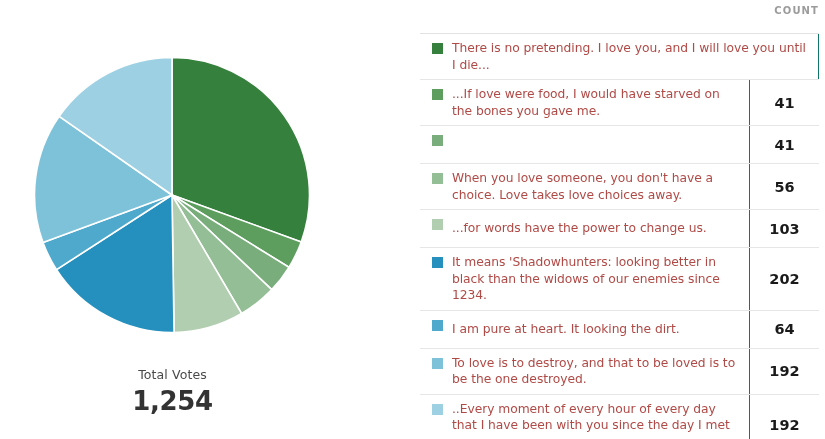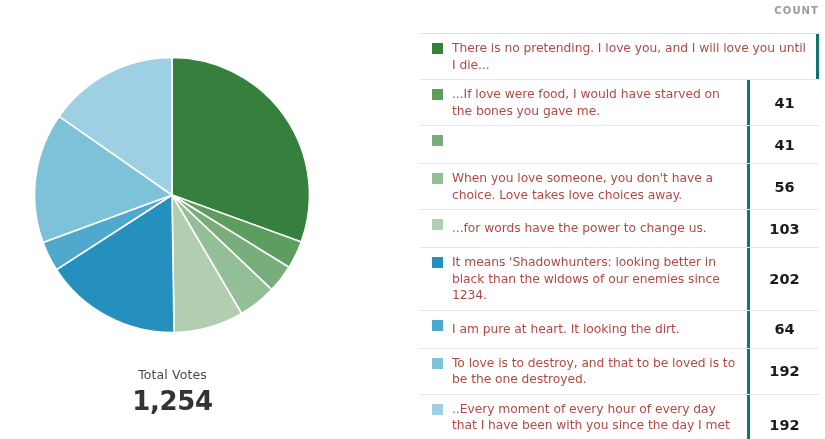--- a/index.html
+++ b/index.html
@@ -86,21 +86,21 @@
     align-items: stretch;
     border-bottom: 1px solid #e6e6e6;
     min-height: 38px;
     box-sizing: border-box;
   }
   .row-label {
     flex: 1 1 auto;
     width: 329px;
     box-sizing: border-box;
     padding: 6px 10px 6px 12px;
-    border-right: 3px solid #0f766e;
+    border-right: 1px solid #0f766e;
     display: flex;
     align-items: center;
   }
   .swatch {
     display: inline-block;
     width: 11px;
     height: 11px;
     flex: 0 0 11px;
     margin-right: 9px;
     align-self: flex-start;

